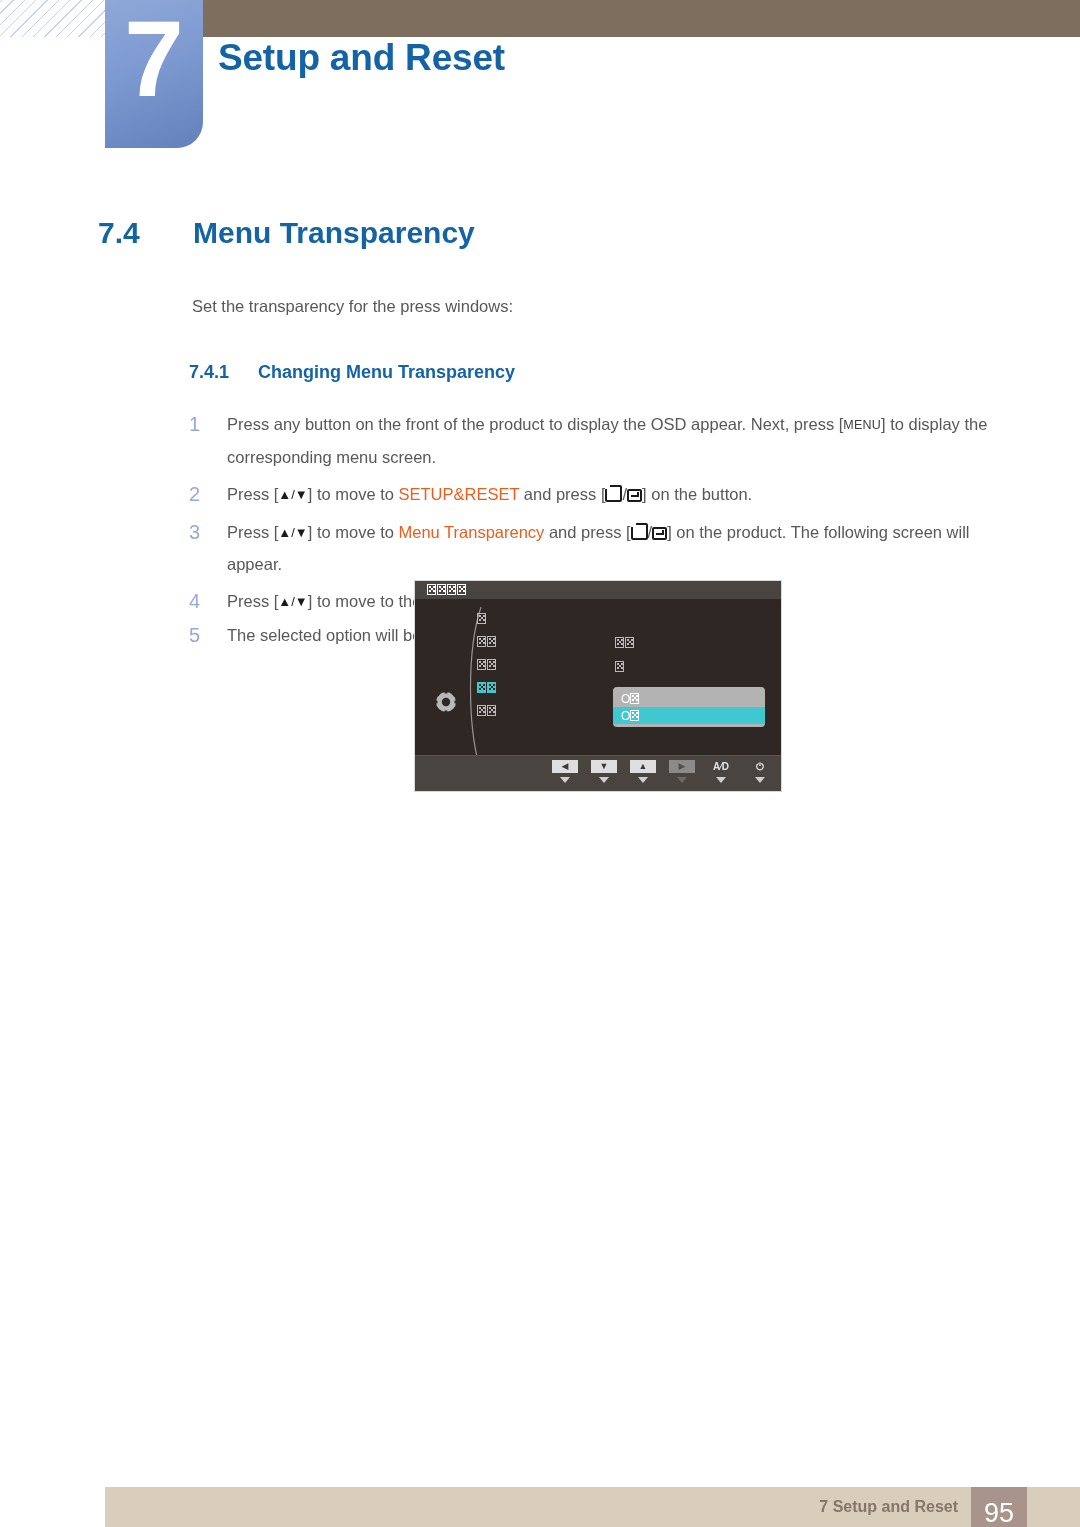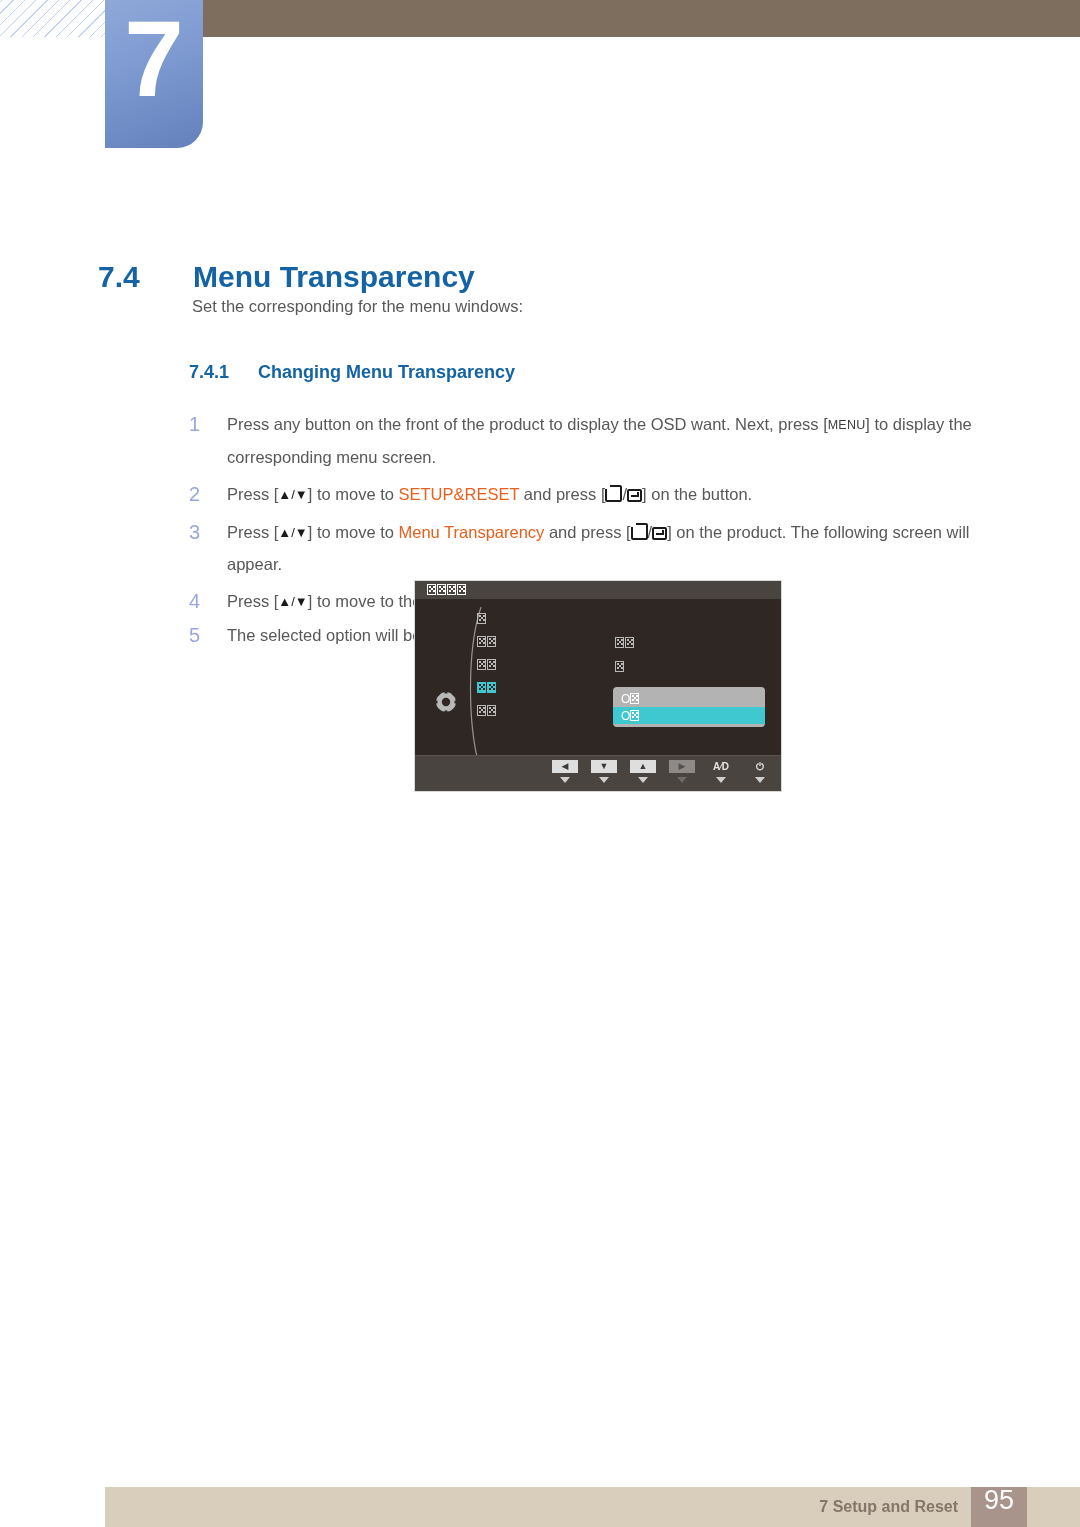--- a/index.html
+++ b/index.html
@@ -69,21 +69,20 @@
 
   
   .section-head {
     position: absolute;
     left: 98px; top: 216px;
     width: 900px;
     color: #1464a5;
     font-size: 30px;
     font-weight: bold;
     white-space: nowrap;
-    margin-top: 44px;
   }
   .section-head .sec-num {
     display: inline-block;
     width: 95px;
   }
 
   .intro-line {
     position: absolute;
     left: 192px; top: 297px;
     font-size: 16.5px;
@@ -347,53 +346,54 @@
     font-weight: bold;
     color: #84766a;
     white-space: nowrap;
   }
   .page-box {
     position: absolute;
     right: 53px; top: 0;
     width: 56px; height: 40px;
     background: #a8948a;
     display: flex;
-    align-items: flex-start;
+    align-items: flex-end;
     justify-content: center;
   }
   .page-box .pnum {
     color: #ffffff;
     font-size: 27px;
     font-weight: normal;
     line-height: 27px;
   }
 </style>
 </head>
 <body>
 
 <div class="chapter-header">
   <div class="stripes"></div>
   <div class="brown-bar"></div>
   <div class="num-block">
     <div class="num">7</div>
   </div>
+  <div class="chapter-title">Setup and Reset</div>
 </div>
 
 <div class="section-head">
   <span class="sec-num">7.4</span><span>Menu Transparency</span>
 </div>
 
-<div class="intro-line">Set the corresponding for the menu windows:</div>
+<div class="intro-line">Set the transparency for the press windows:</div>
 
 <div class="subsection-head">
   <span class="sub-num">7.4.1</span><span>Changing Menu Transparency</span>
 </div>
 
 <div class="steps" id="steps-container">
-    <div class="step"><span class="step-num">1</span><span><span>Press any button on the front of the product to display the OSD want. Next, press [</span><span class="keycap">MENU</span><span>] to display the corresponding menu screen.</span></span></div>
+    <div class="step"><span class="step-num">1</span><span><span>Press any button on the front of the product to display the OSD appear. Next, press [</span><span class="keycap">MENU</span><span>] to display the corresponding menu screen.</span></span></div>
     <div class="step"><span class="step-num">2</span><span><span>Press [</span><span class="arrows">▲/▼</span><span>] to move to </span><span class="kw-orange">SETUP&amp;RESET</span><span> and press [</span><span class="ico-sq"></span><span>/</span><span class="ico-enter"></span><span>] on the button.</span></span></div>
     <div class="step"><span class="step-num">3</span><span><span>Press [</span><span class="arrows">▲/▼</span><span>] to move to </span><span class="kw-orange">Menu Transparency</span><span> and press [</span><span class="ico-sq"></span><span>/</span><span class="ico-enter"></span><span>] on the product. The following screen will appear.</span></span></div>
     <div class="step tight"><span class="step-num">4</span><span><span>Press [</span><span class="arrows">▲/▼</span><span>] to move to the option you want and press [</span><span class="keycap">MENU</span><span>].</span></span></div>
     <div class="step"><span class="step-num">5</span><span><span>The selected option will be applied.</span></span></div>
   </div>
 
 <div class="osd">
   <div class="osd-titlebar">
     <div class="osd-title-glyphs" id="osd-title-glyphs">
         <span class="tofu white"></span>

